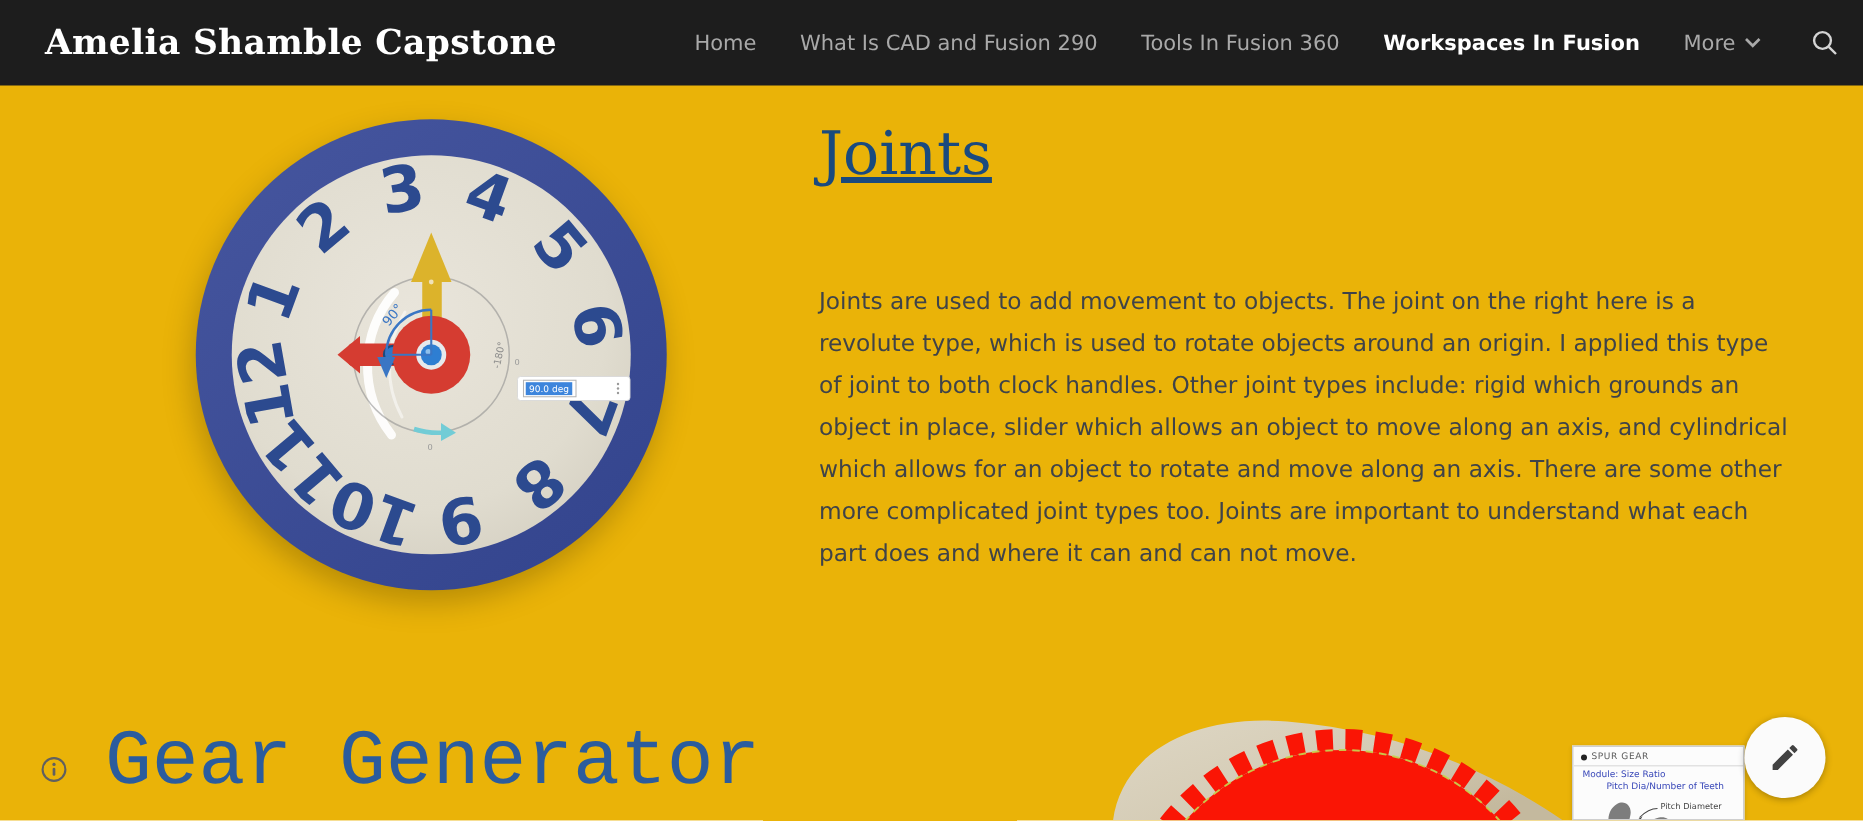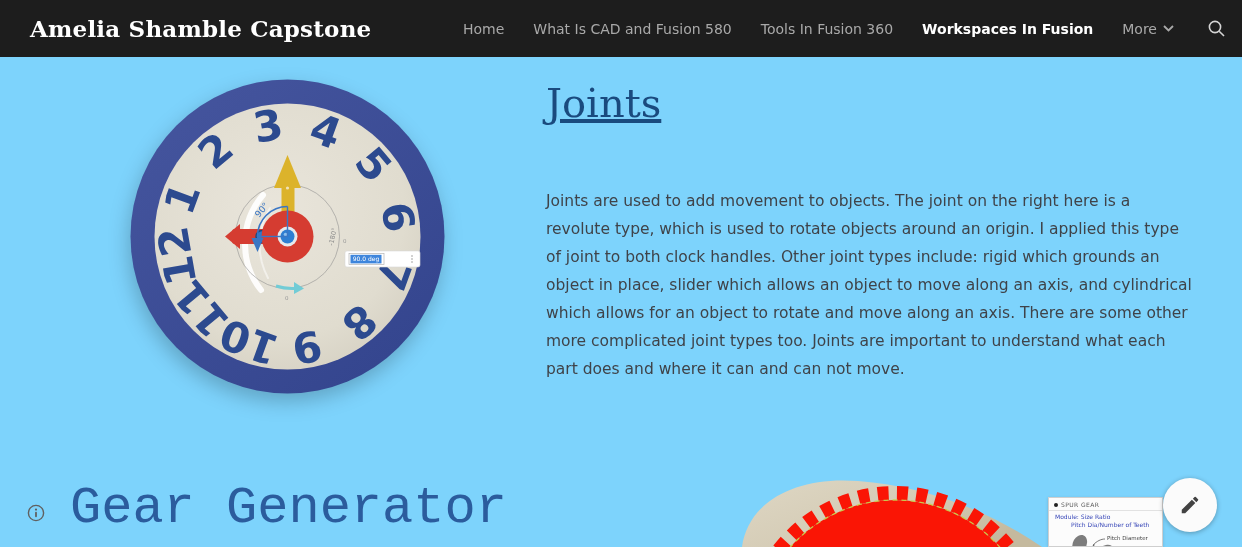--- a/index.html
+++ b/index.html
@@ -1,18 +1,18 @@
 <!DOCTYPE html>
 <html><head>
 <meta charset="utf-8">
 <style>
   * { margin:0; padding:0; box-sizing:border-box; }
   html,body { width:1242px; height:547px; overflow:hidden; background:#fff;
               font-family:"DejaVu Sans", sans-serif; }
-  .page { position:relative; width:1242px; height:547px; background:#7dd3fc; overflow:hidden; }
+  .page { position:relative; width:1242px; height:547px; background:#eab308; overflow:hidden; }
 
   
   .topbar { position:absolute; left:0; top:0; width:1242px; height:57px;
             background:#1d1d1d; display:flex; align-items:center;
             justify-content:space-between; padding:0 16px 0 30px; z-index:30; }
   .site-title { color:#ffffff; font-family:"DejaVu Serif", serif; font-weight:bold;
                 font-size:23px; letter-spacing:.2px; white-space:nowrap; cursor:pointer; }
   .nav { display:flex; align-items:center; gap:29px; }
   .nav-item { color:#a9a9a9; font-size:14px; white-space:nowrap; cursor:pointer;
               text-decoration:none; display:flex; align-items:center; gap:6px; }
@@ -62,21 +62,21 @@
 </style>
 </head>
 <body>
 
 <div class="page">
 
   <header class="topbar">
     <div class="site-title">Amelia Shamble Capstone</div>
     <nav class="nav">
       <a class="nav-item">Home</a>
-      <a class="nav-item">What Is CAD and Fusion 580</a>
+      <a class="nav-item">What Is CAD and Fusion 290</a>
       <a class="nav-item">Tools In Fusion 360</a>
       <a class="nav-item active">Workspaces In Fusion</a>
       <a class="nav-item">
         <span>More</span>
         <svg class="chev" viewBox="0 0 11 7">
           <polyline points="1,1 5.5,5.5 10,1" fill="none" stroke="#a9a9a9" stroke-width="1.8"></polyline>
         </svg>
       </a>
       <button class="search-btn">
         <svg width="19" height="19" viewBox="0 0 19 19">

